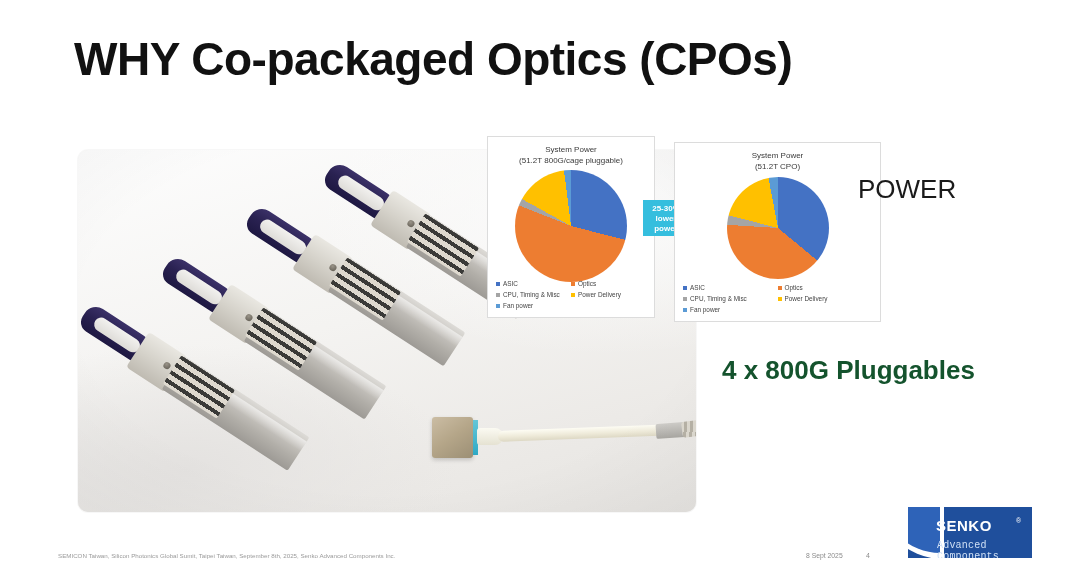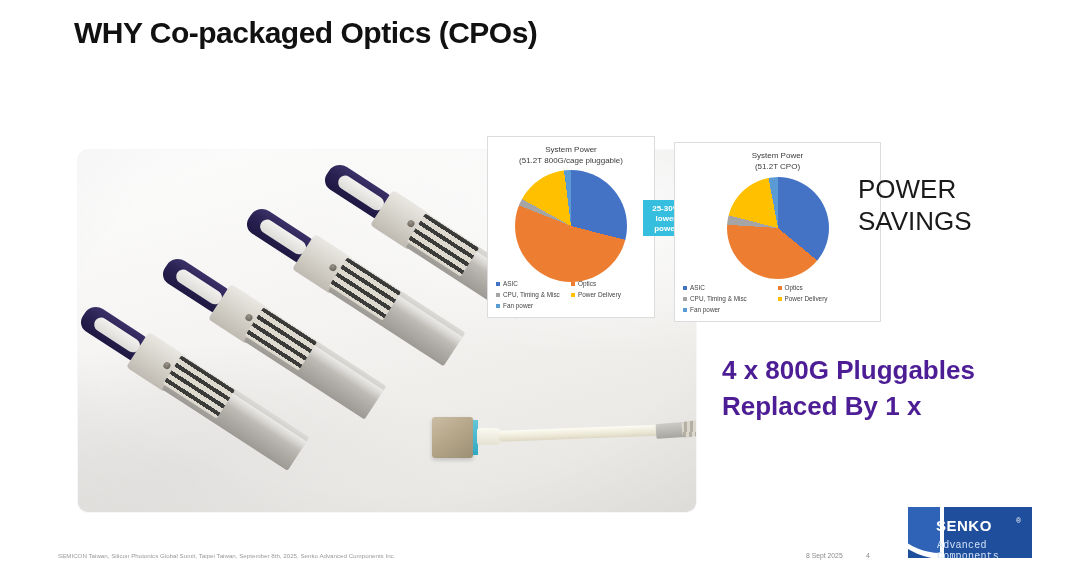--- a/index.html
+++ b/index.html
@@ -6,22 +6,22 @@
   html, body {
     width: 1080px; height: 568px;
     background: #ffffff;
     font-family: "Liberation Sans", sans-serif;
     overflow: hidden;
   }
   .slide { position: relative; width: 1080px; height: 568px; background: #fff; }
 
   
   .slide-title {
-    position: absolute; left: 74px; top: 16px;
-    font-size: 30px; font-weight: bold; color: #111111;
+    position: absolute; left: 74px; top: 32px;
+    font-size: 46px; font-weight: bold; color: #111111;
     letter-spacing: -0.5px; white-space: nowrap;
     font-family: "Liberation Sans", sans-serif;
   }
 
   
   .photo {
     position: absolute; left: 78px; top: 150px;
     width: 618px; height: 362px;
     border-radius: 10px; overflow: hidden;
     background: #f3f2f0;
@@ -158,21 +158,21 @@
   .power-savings {
     position: absolute; left: 858px; top: 173px;
     font-size: 26px; line-height: 32px; color: #1a1a1a; white-space: nowrap;
   }
 
   
   .red-statement {
     position: absolute; left: 722px; top: 352px;
     width: 300px;
     font-size: 26px; line-height: 36px; font-weight: bold;
-    color: #4c1d95;
+    color: #14532d;
   }
 
   
   .footer-left {
     position: absolute; left: 58px; top: 552px;
     font-size: 6.2px; color: #9a9a9a; white-space: nowrap;
   }
   .footer-date {
     position: absolute; left: 806px; top: 552px;
     font-size: 6.8px; color: #8c8c8c; white-space: nowrap;
@@ -343,26 +343,24 @@
         </div>
         <div class="li full">
           <span class="sw" style="background: rgb(91, 155, 213);"></span>
           <span>Fan power</span>
         </div>
       </div>
   </div>
 
   <div class="power-savings">
     <div>POWER</div>
-    <div>SAVINGS</div>
   </div>
 
   <div class="red-statement">
     <div>4 x 800G Pluggables</div>
-    <div>Replaced By 1 x</div>
   </div>
 
   <div class="footer-left">SEMICON Taiwan, Silicon Photonics Global Sumit, Taipei Taiwan, September 8th, 2025, Senko Advanced Components Inc.</div>
   <div class="footer-date">8 Sept 2025</div>
   <div class="footer-page">4</div>
 
   <div class="logo">
     <div class="logo-swoosh"></div>
     <div class="logo-swoosh2"></div>
     <div class="logo-name">SENKO</div>

